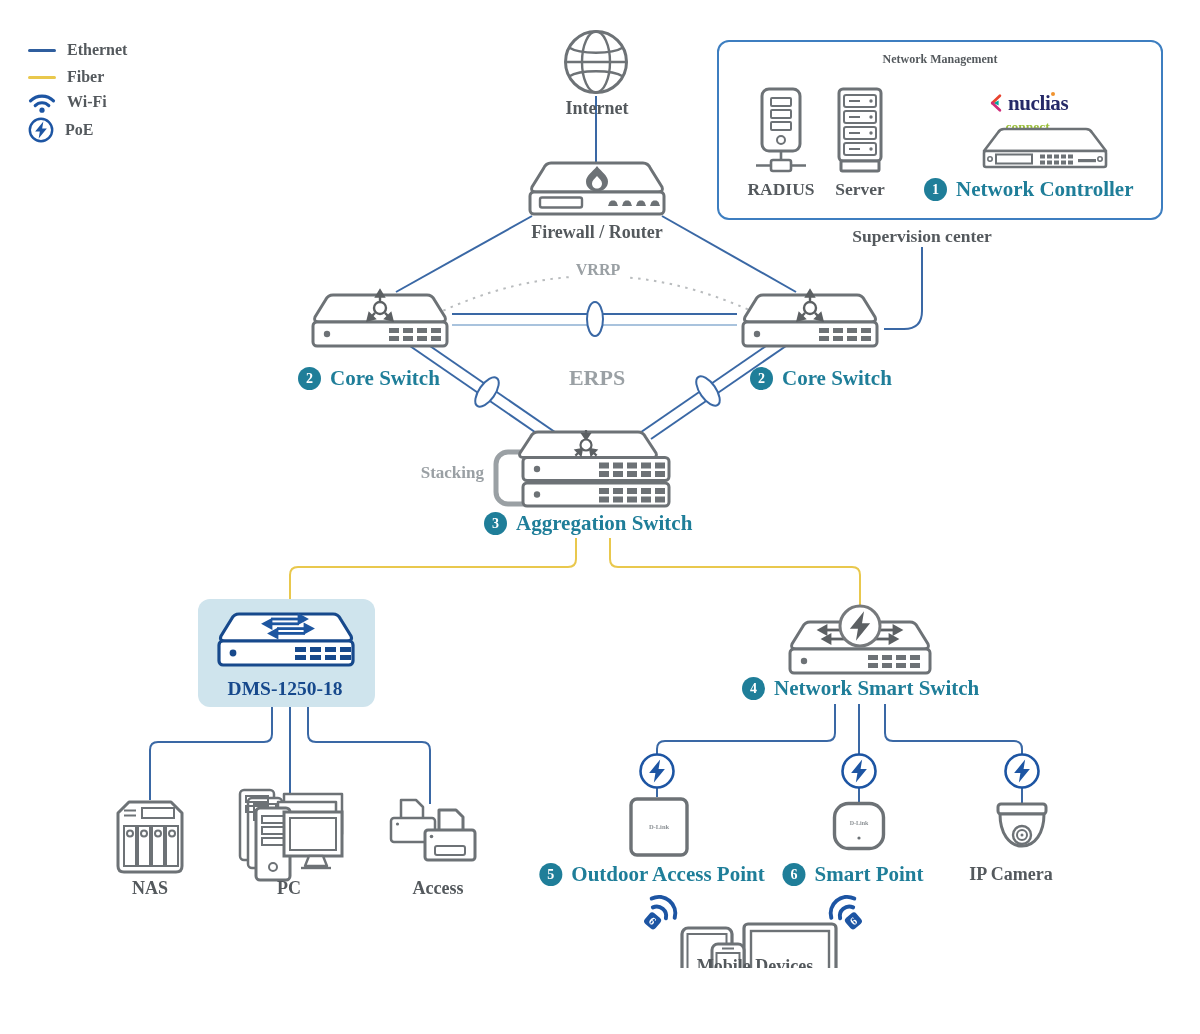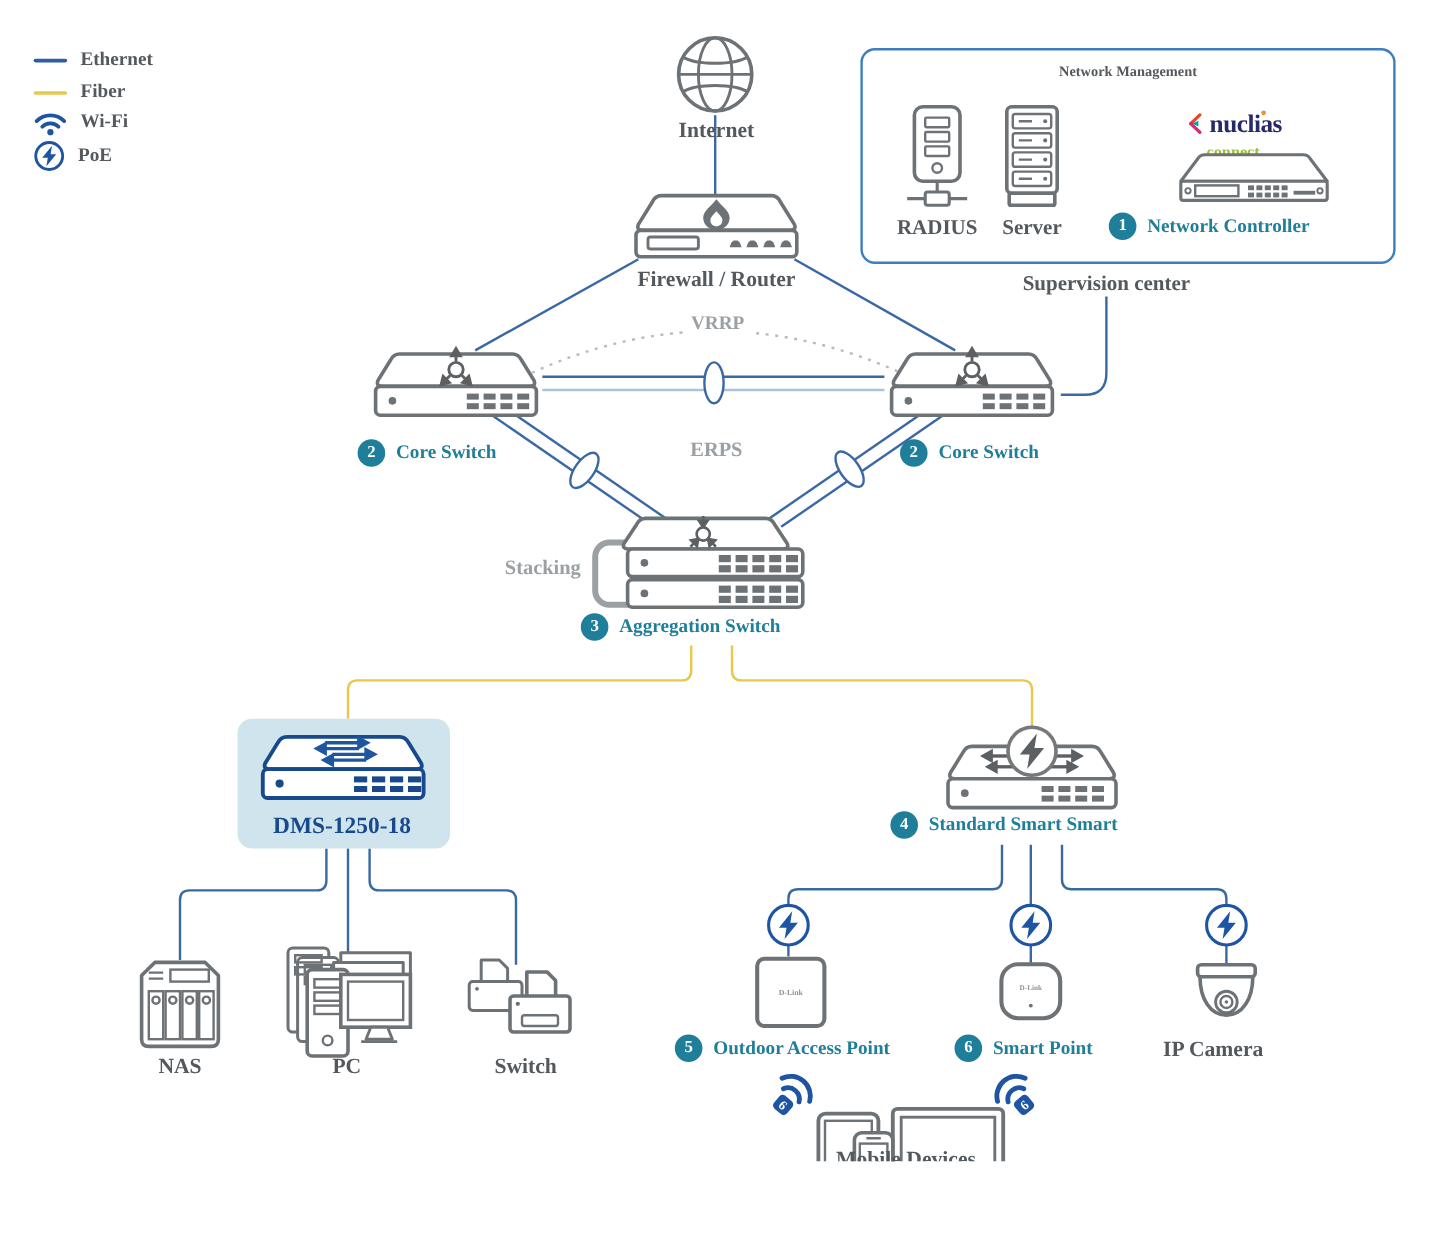--- a/index.html
+++ b/index.html
@@ -9,27 +9,27 @@
     --box-border:#3d7ec0; --nuclias-navy:#262a68; --nuclias-green:#9bbf3a;
   }
   html,body{margin:0;padding:0;background:#fff;}
   .canvas{position:relative;width:1200px;height:968px;background:#fff;overflow:hidden;
           font-family:Liberation Serif, serif;}
   .abs{position:absolute;}
   svg{display:block;overflow:visible;}
   .glabel{position:absolute;color:var(--text-gray);font-weight:700;font-size:17.5px;
           white-space:nowrap;transform:translateX(-50%);}
   .glabel.big{font-size:18px;}
-  .mutedlabel{position:absolute;color:var(--muted-gray);font-weight:700;font-size:17px;
+  .mutedlabel{position:absolute;color:var(--muted-gray);font-weight:700;font-size:22px;
           white-space:nowrap;transform:translateX(-50%);background:#fff;padding:0 6px;}
   .lrow{position:absolute;display:flex;align-items:center;gap:9px;white-space:nowrap;}
   .lrow.centered{transform:translateX(-50%);}
   .badge{width:23px;height:23px;border-radius:50%;background:var(--teal);color:#fff;
          font-weight:700;font-size:14px;display:flex;align-items:center;justify-content:center;flex:0 0 auto;}
-  .tlabel{color:var(--teal);font-weight:700;font-size:16px;}
+  .tlabel{color:var(--teal);font-weight:700;font-size:21px;}
   .nm-box{position:absolute;left:717px;top:40px;width:446px;height:180px;
           border:2px solid var(--box-border);border-radius:12px;background:#fff;box-sizing:border-box;}
   .nm-title{position:absolute;left:940px;top:52px;transform:translateX(-50%);
             color:var(--text-gray);font-weight:700;font-size:12px;white-space:nowrap;}
   .dms-box{position:absolute;left:198px;top:599px;width:177px;height:108px;
            background:var(--highlight);border-radius:12px;}
   .dms-label{position:absolute;left:285px;top:678px;transform:translateX(-50%);
              color:var(--dms-navy);font-weight:700;font-size:19.5px;white-space:nowrap;}
   .legend-row{position:absolute;display:flex;align-items:center;gap:11px;height:24px;}
   .legend-row .txt{color:var(--text-gray);font-weight:600;font-size:16px;}
@@ -426,21 +426,21 @@
       <line x1="90" y1="47" x2="108" y2="47"></line>
         <polygon points="108,43.4 108,50.6 114.5,47"></polygon>
     </g>
     <g>
       <circle cx="78" cy="34" r="20" fill="#fff" stroke="#76797c" stroke-width="3"></circle>
       <use href="#bolt" transform="translate(78,34) scale(1.35)" fill="#5c6063"></use>
     </g>
   </svg>
   <div class="lrow" style="left:742px;top:676px">
     <span class="badge">4</span>
-    <span class="tlabel">Standard Smart Smart</span>
+    <span class="tlabel">Network Smart Switch</span>
   </div>
 
   <svg class="abs" style="left:112px;top:796px" width="76" height="84" viewBox="0 0 76 84">
     <path d="M17,6 H59 L70,17 V70 Q70,76 64,76 H12 Q6,76 6,70 V17 Z" fill="#fff" stroke="#6d7276" stroke-width="3" stroke-linejoin="round"></path>
     <g stroke="#6d7276" stroke-width="2" fill="none">
       <path d="M12,14.5 H24 M12,19.5 H24"></path>
       <rect x="30" y="12" width="32" height="10"></rect>
       <rect x="12" y="30" width="12" height="40"></rect>
       <rect x="26" y="30" width="12" height="40"></rect>
       <rect x="40" y="30" width="12" height="40"></rect>
@@ -486,21 +486,21 @@
       <rect x="8" y="20" width="44" height="24" rx="3"></rect>
     </g>
     <circle cx="14.5" cy="26" r="1.6" fill="#6d7276"></circle>
     <g fill="#fff" stroke="#6d7276" stroke-width="3" stroke-linejoin="round">
       <path d="M56,12 H73 L80,19 V34 H56 Z"></path>
       <rect x="42" y="32" width="50" height="30" rx="3"></rect>
     </g>
     <rect x="52" y="48" width="30" height="9" rx="2" fill="#fff" stroke="#6d7276" stroke-width="2"></rect>
     <circle cx="48.5" cy="38.5" r="1.8" fill="#6d7276"></circle>
   </svg>
-  <div class="glabel big" style="left:438px;top:878px">Switch</div>
+  <div class="glabel big" style="left:438px;top:878px">Access</div>
 
   <svg class="abs" style="left:628px;top:796px" width="62" height="62" viewBox="0 0 62 62">
     <rect x="3" y="3" width="56" height="56" rx="6" fill="#fff" stroke="#6d7276" stroke-width="3.4"></rect>
     <text x="31" y="33" text-anchor="middle" font-size="6.5" font-weight="bold" fill="#8d9296">D-Link</text>
   </svg>
   <div class="lrow centered" style="left:652px;top:862px">
     <span class="badge">5</span>
     <span class="tlabel">Outdoor Access Point</span>
   </div>
 

